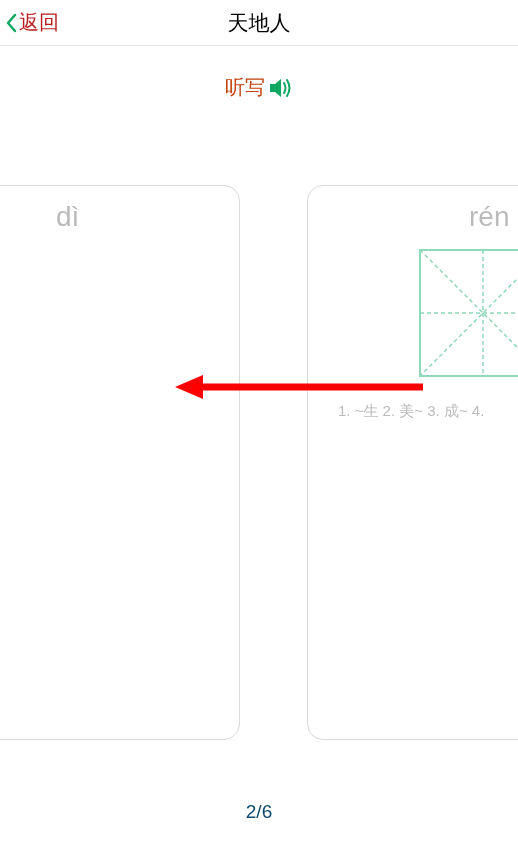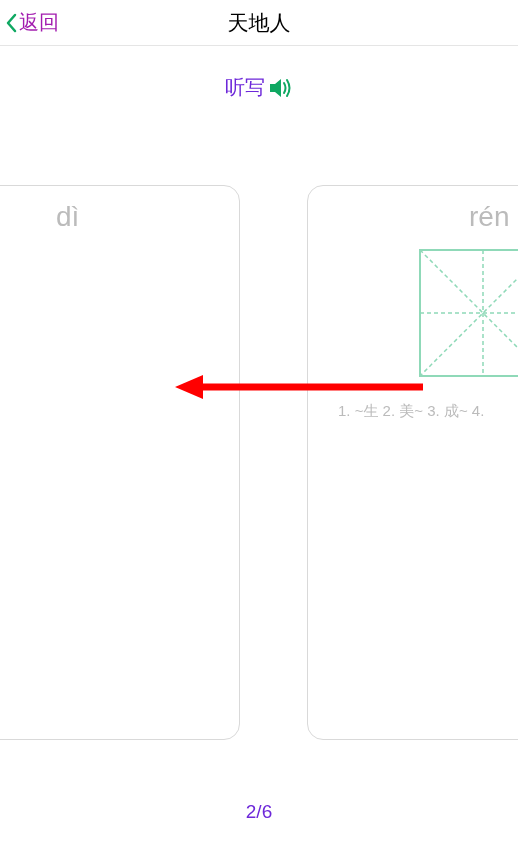--- a/index.html
+++ b/index.html
@@ -18,21 +18,21 @@
     .header {
       height: 46px;
       display: flex;
       align-items: center;
       border-bottom: 1px solid #e5e5e5;
       position: relative;
     }
     .back-btn {
       display: flex;
       align-items: center;
-      color: #a21caf;
+      color: #b91c1c;
       font-size: 20px;
       padding: 0 5px;
       cursor: pointer;
     }
     .back-chevron {
       width: 12px;
       height: 20px;
       margin-right: 2px;
     }
     .header-title {
@@ -45,21 +45,21 @@
     }
     .listen-write {
       text-align: center;
       margin-top: 28px;
       display: flex;
       justify-content: center;
       align-items: center;
       gap: 2px;
     }
     .listen-write-text {
-      color: #6d28d9;
+      color: #c2410c;
       font-size: 20px;
       font-weight: 500;
     }
     .speaker-icon {
       width: 26px;
       height: 26px;
     }
     .cards-container {
       position: absolute;
       top: 185px;
@@ -129,21 +129,21 @@
       left: 175px;
       width: 250px;
       height: 30px;
       z-index: 10;
     }
     .page-indicator {
       position: absolute;
       bottom: 20px;
       left: 50%;
       transform: translateX(-50%);
-      color: #6d28d9;
+      color: #0c4a6e;
       font-size: 19px;
       font-weight: 500;
     }
   </style>
 </head>
 <body>
 
 <div class="header">
   <div class="back-btn">
     <svg class="back-chevron" viewBox="0 0 12 20">

